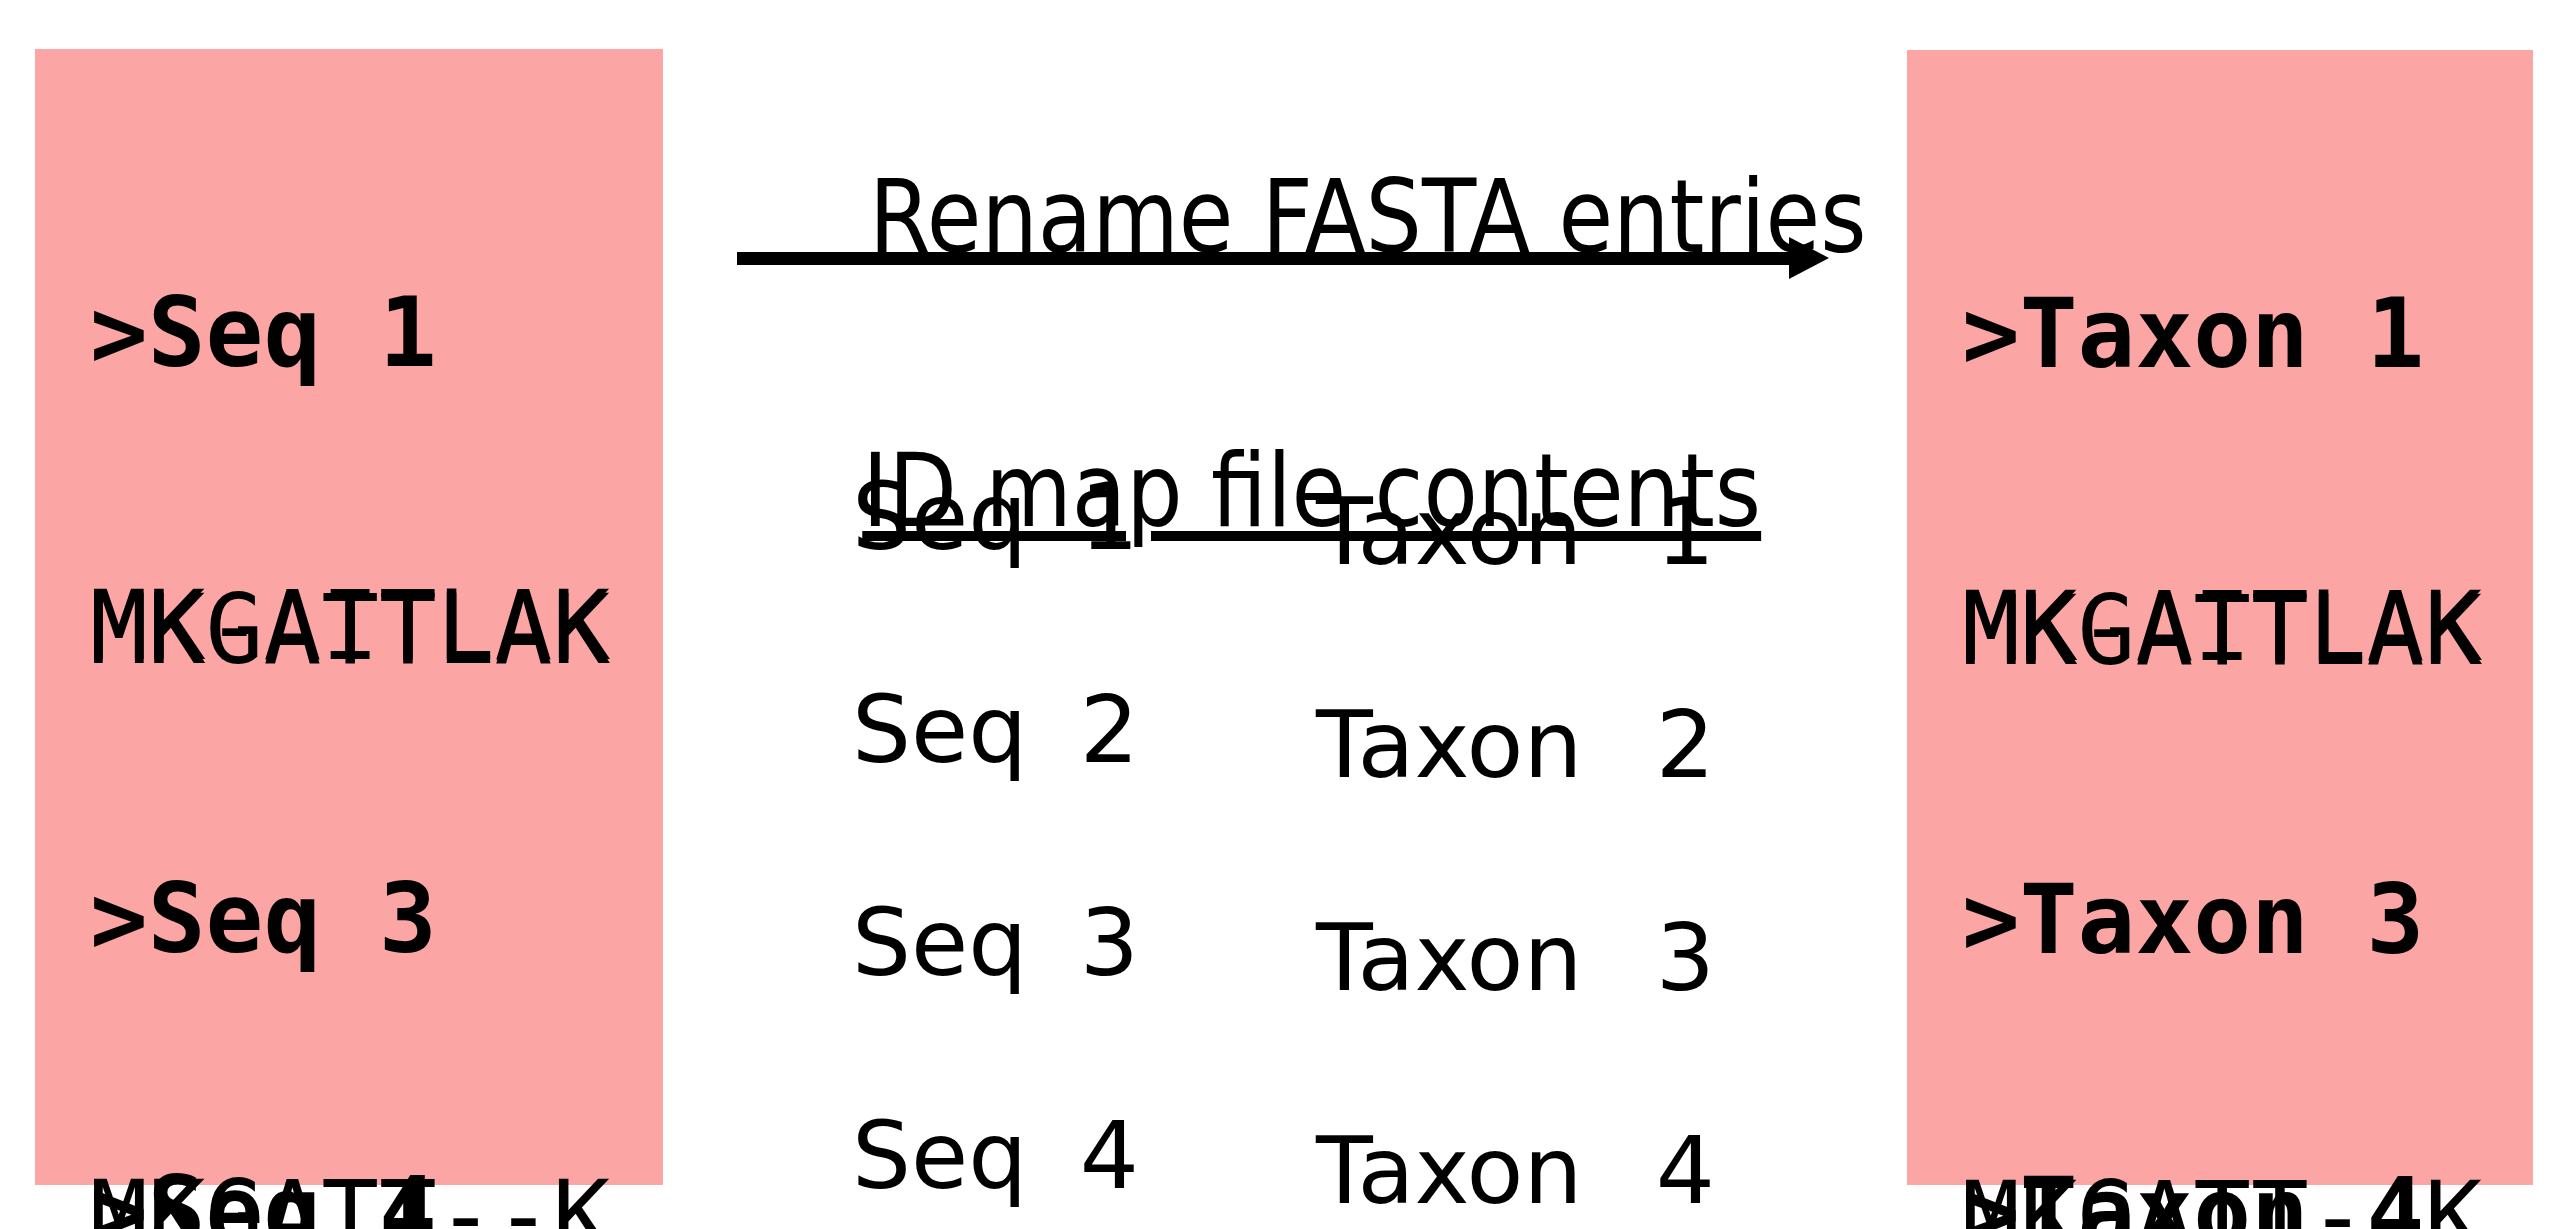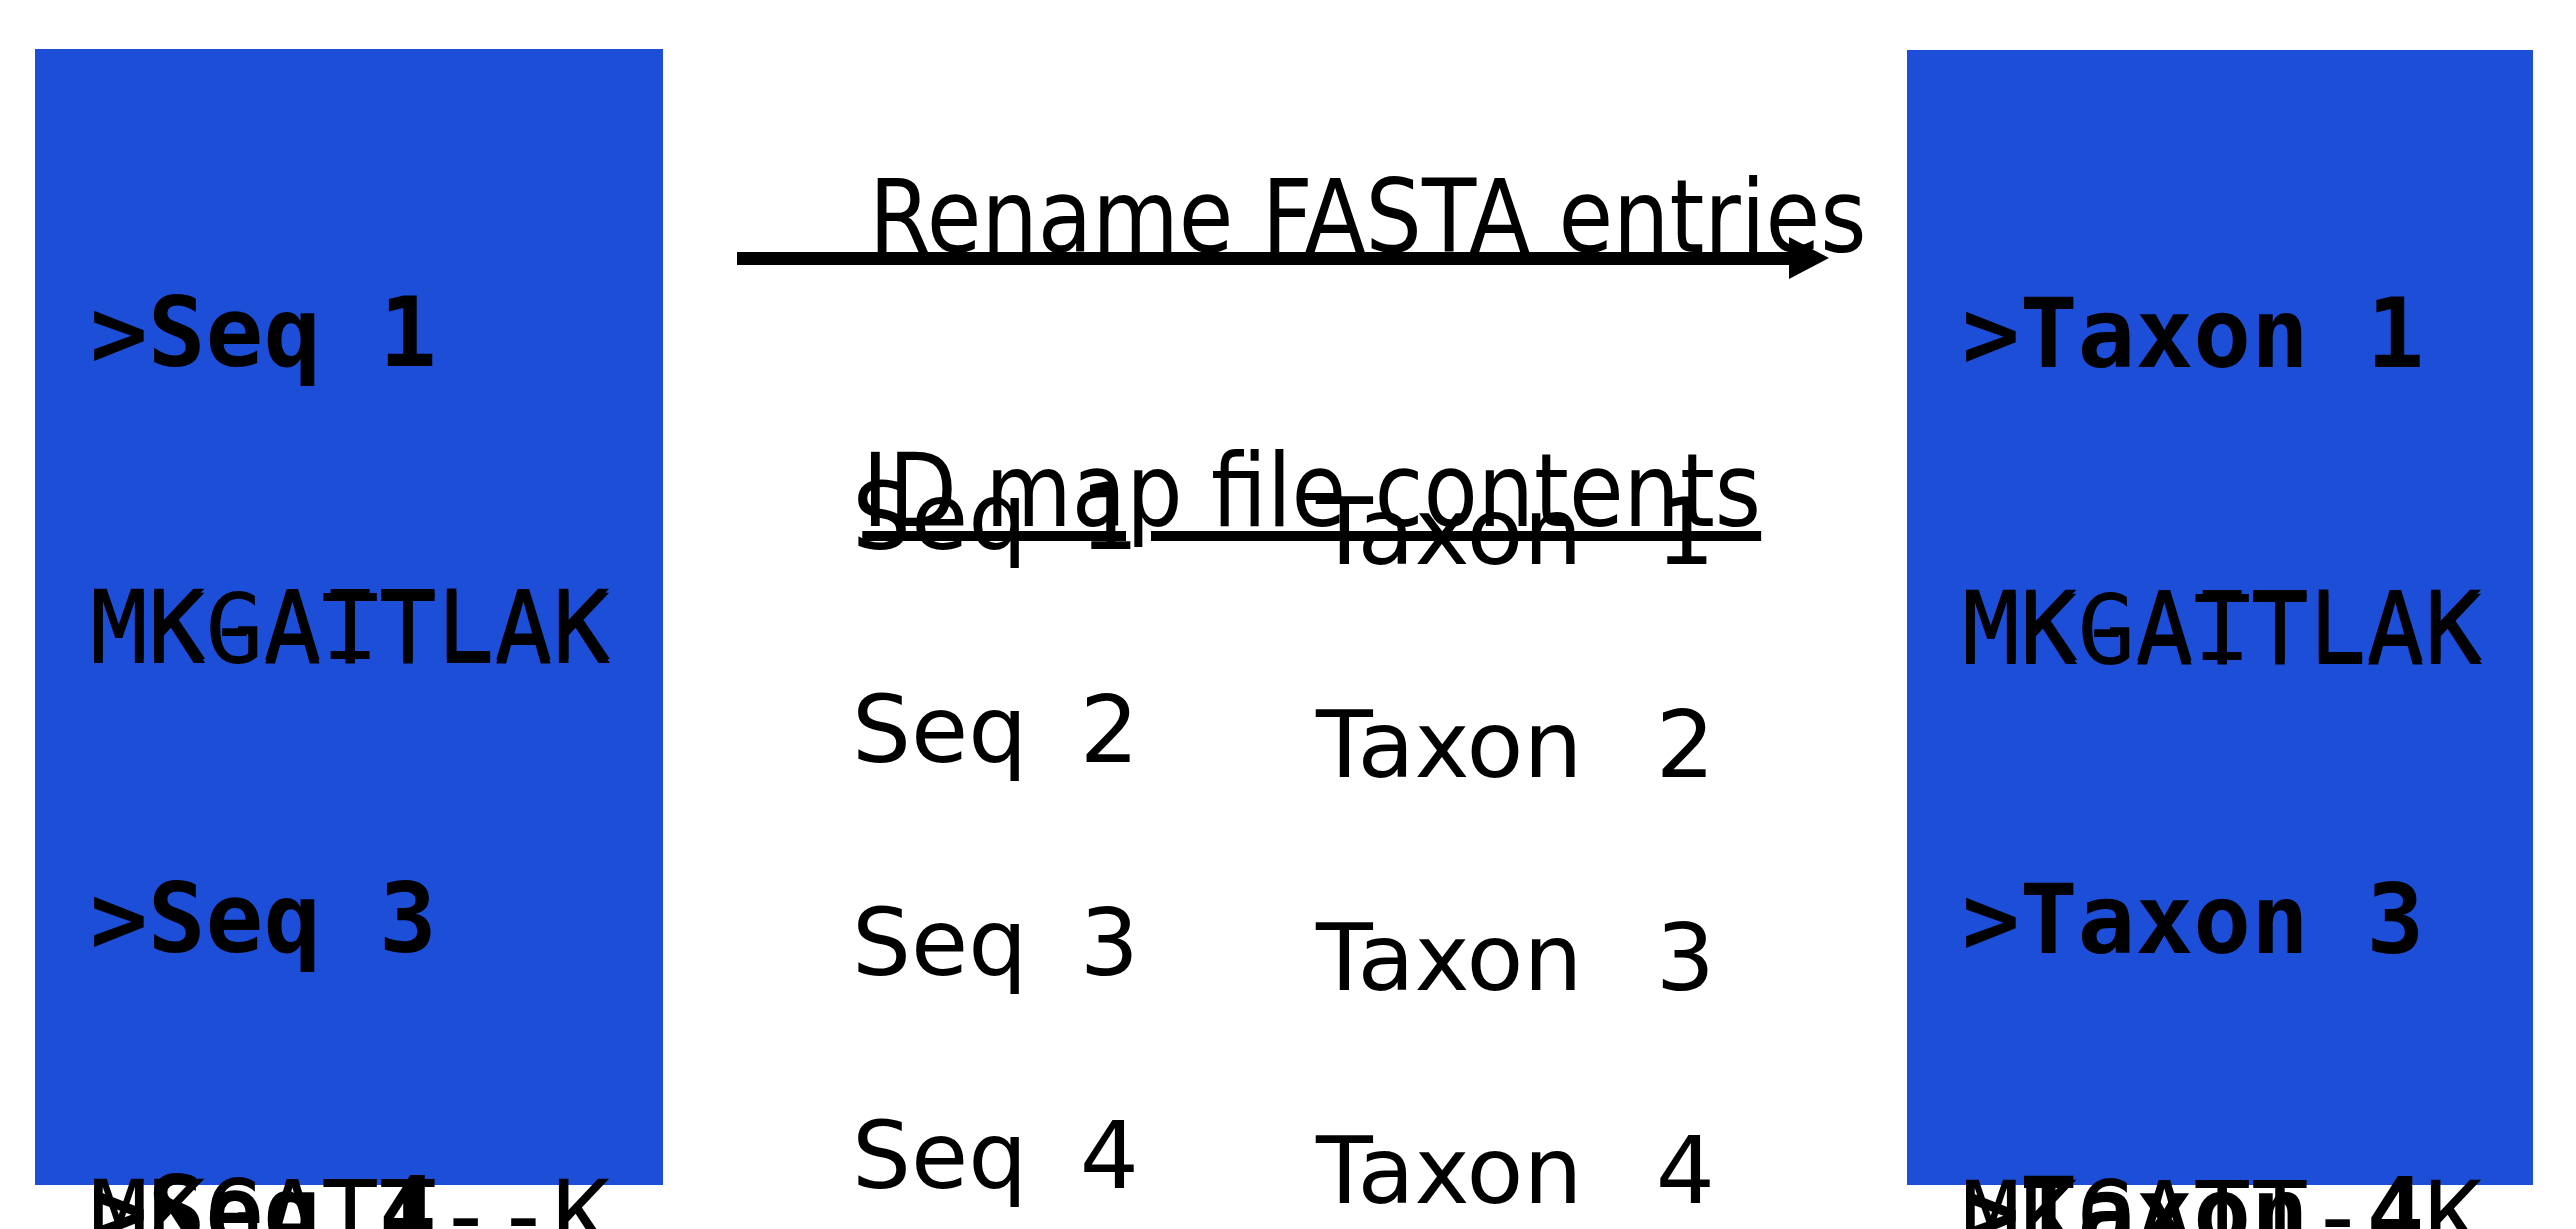--- a/index.html
+++ b/index.html
@@ -8,21 +8,21 @@
     position: relative;
     background: #ffffff;
     color: #000000;
     overflow: hidden;
     font-family: "DejaVu Sans", sans-serif;
   }
 
   
   .fasta-panel {
     position: absolute;
-    background: #1d4ed8;
+    background: #fca5a5;
     box-sizing: border-box;
     padding: 37px 0 0 55px;
   }
   .panel-input  { left: 35px;   top: 49px; width: 628px; height: 1136px; }
   .panel-output { left: 1907px; top: 50px; width: 626px; height: 1135px; }
 
   .fasta-entry {
     font-family: "DejaVu Sans Mono", monospace;
     font-size: 96px;
     line-height: 99px;

